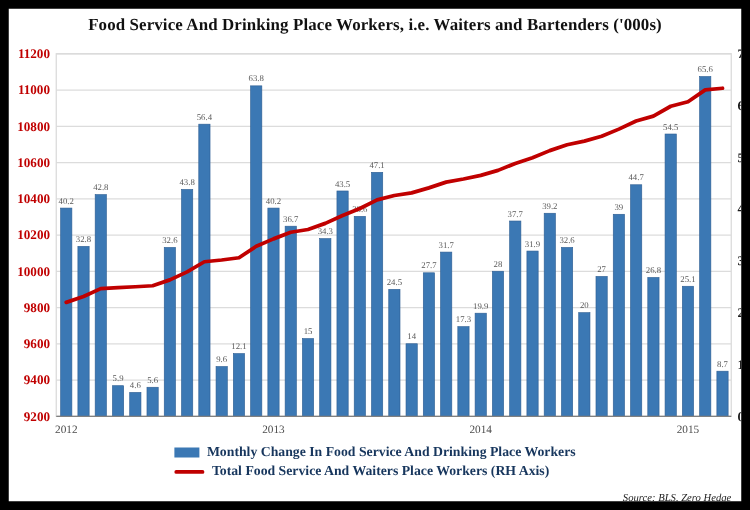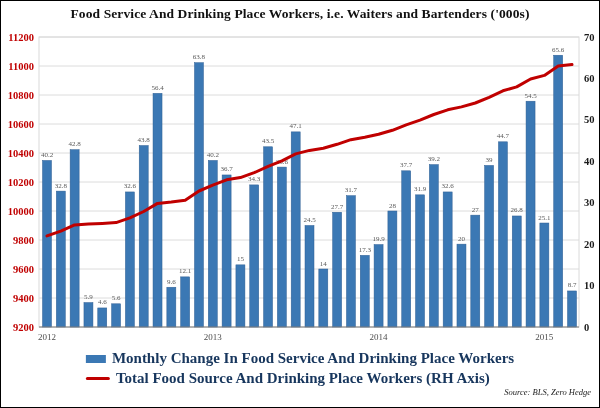--- a/index.html
+++ b/index.html
@@ -1,38 +1,38 @@
 <!DOCTYPE html>
 <html><head>
 <meta charset="utf-8">
 <style>
   html,body { margin:0; padding:0; background:#fff; }
   .figure {
     position:relative; width:600px; height:408px;
-    background:#ffffff; border:1px solid #000000; box-sizing:border-box;
+    background:#ffffff; border:7px solid #000000; box-sizing:border-box;
     font-family:"Liberation Serif","DejaVu Serif",serif; overflow:hidden;
   }
   .chart-title {
     position:absolute; top:5px; left:0; width:100%;
     text-align:center; font-weight:bold; font-size:13.5px; color:#111;
     letter-spacing:0.1px;
   }
   .plot-svg { position:absolute; top:0; left:0; }
   .plot-svg .axis-left-label { font-family:"Liberation Serif","DejaVu Serif",serif; font-weight:bold; font-size:10.5px; }
   .plot-svg .axis-right-label { font-family:"Liberation Serif","DejaVu Serif",serif; font-weight:bold; font-size:10.5px; fill:#1a1a1a; }
   .plot-svg .year-label { font-family:"Liberation Serif","DejaVu Serif",serif; font-size:9px; fill:#4d4d4d; }
   .plot-svg .bar-label { font-family:"Liberation Serif","DejaVu Serif",serif; font-size:7px; fill:#595959; }
   .legend {
     position:absolute; top:349px; left:50%; transform:translateX(-50%);
     display:flex; flex-direction:column; gap:3px; align-items:flex-start;
   }
   .legend-row { display:flex; align-items:center; gap:6px; }
   .legend-swatch-bar { width:20px; height:8px; }
   .legend-swatch-line { width:24px; height:3px; border-radius:2px; }
-  .legend-label { font-weight:bold; font-size:15px; color:#17365d; white-space:nowrap; }
+  .legend-label { font-weight:bold; font-size:11px; color:#17365d; white-space:nowrap; }
   .source-note {
     position:absolute; right:8px; top:386px;
     font-style:italic; font-size:8.5px; color:#222;
   }
 </style>
 </head>
 <body>
 
 <div class="figure">
   <div class="chart-title">Food Service And Drinking Place Workers, i.e. Waiters and Bartenders ('000s)</div>
@@ -155,18 +155,18 @@
       <text x="543.3684210526316" y="339" text-anchor="middle" class="year-label">2015</text>
     </svg>
 
   <div class="legend">
     <div class="legend-row">
       <span class="legend-swatch-bar" style="background: rgb(59, 120, 180);"></span>
       <span class="legend-label">Monthly Change In Food Service And Drinking Place Workers</span>
     </div>
     <div class="legend-row">
       <span class="legend-swatch-line" style="background: rgb(192, 0, 0);"></span>
-      <span class="legend-label">Total Food Source And Drinking Place Workers (RH Axis)</span>
+      <span class="legend-label">Total Food Service And Waiters Place Workers (RH Axis)</span>
     </div>
   </div>
 
   <div class="source-note">Source: BLS, Zero Hedge</div>
 </div>
 
 </body></html>

